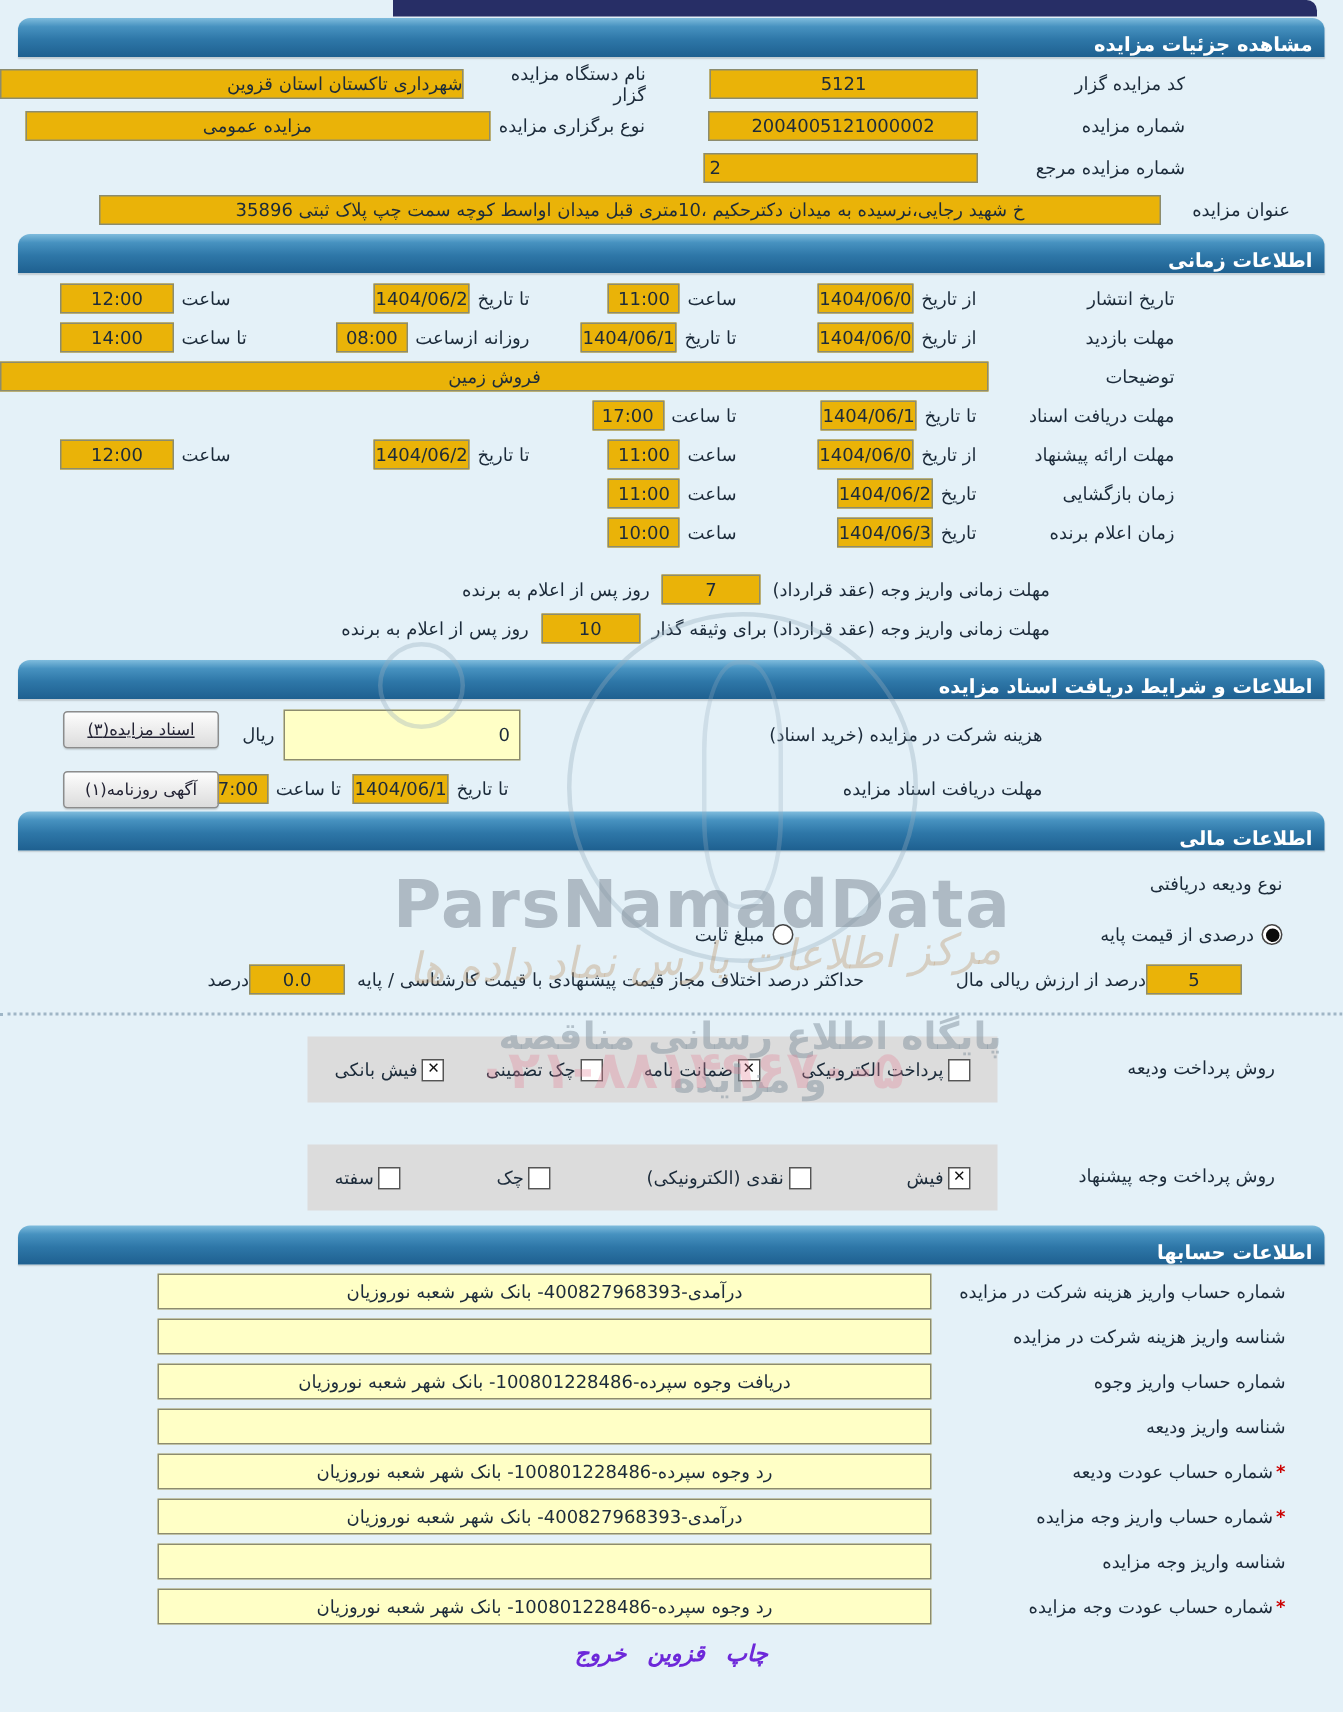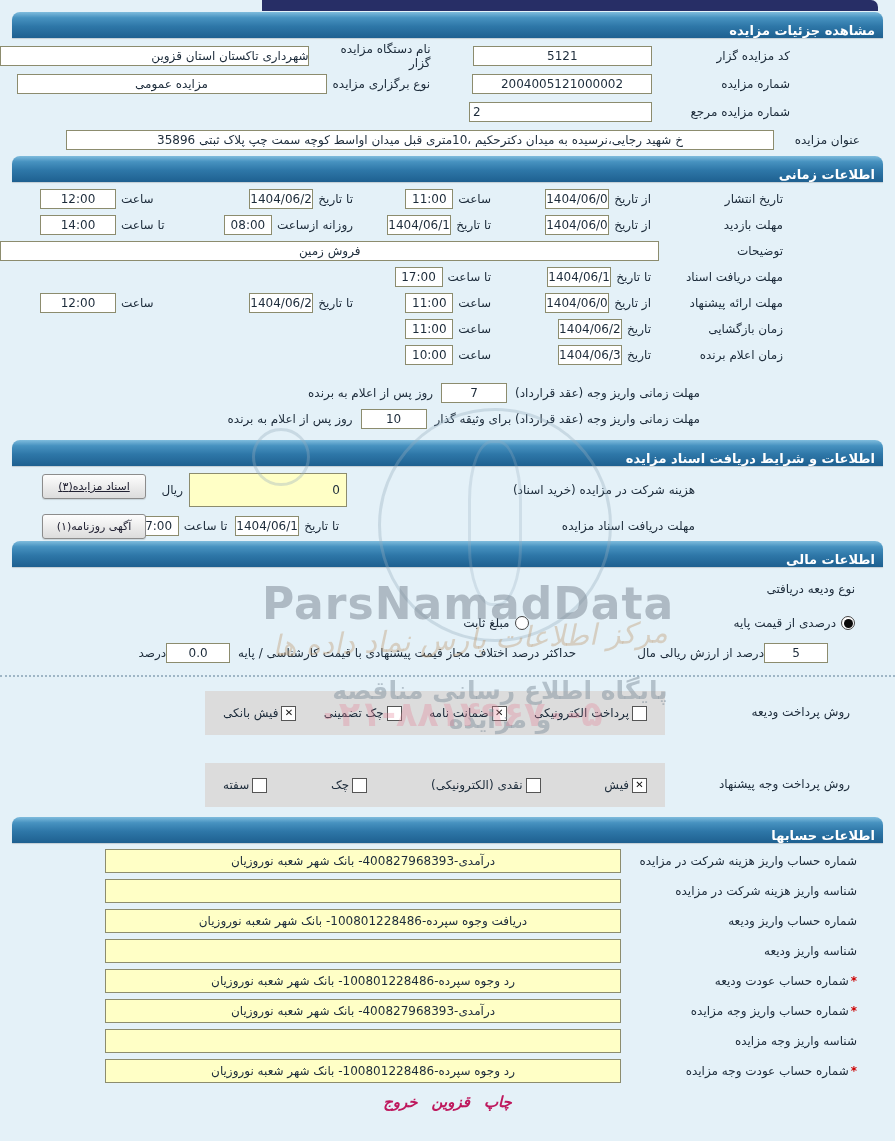--- a/index.html
+++ b/index.html
@@ -7,21 +7,21 @@
   .content{position:relative;z-index:1;padding-top:12px;}
   
   .topstrip{position:absolute;top:0;left:262px;width:616px;height:11px;background:#272E66;
     border-radius:0 0 0 0;border-top-right-radius:7px;z-index:3;}
   
   .secbar{height:26px;margin:0 12px;border-radius:8px 8px 0 0;
     background:linear-gradient(180deg,#7FBCDD 0%,#4792C0 22%,#2E77A8 55%,#1E6090 100%);
     color:#fff;font-weight:bold;font-size:13px;display:flex;align-items:flex-end;padding:0 8px;
     box-shadow:0 1px 1px rgba(0,0,0,.15);}
   
-  .ybox{display:inline-block;background:#ffffff;border:1px solid #8C8C6E;height:18px;line-height:18px;
+  .ybox{display:inline-block;background:#eab308;border:1px solid #8C8C6E;height:18px;line-height:18px;
     text-align:center;overflow:hidden;white-space:nowrap;vertical-align:middle;}
   .ybox.date{width:62px;direction:ltr;}
   .ybox.time{width:46px;direction:ltr;}
   .ybox.endbox{width:74px;}
   .ybox.wide{width:706px;}
   .ybox.gi{width:178px;direction:ltr;}
   .ybox.gi.leftval{text-align:left;padding-left:3px;}
   .ybox.org{width:308px;text-align:right;direction:rtl;}
   
   .grow{display:flex;align-items:center;height:24px;margin:0 0 4px;padding-right:105px;}
@@ -78,21 +78,21 @@
     flex:0 0 auto;cursor:pointer;}
   
   .notice{color:#2222B8;text-align:right;padding:8px 38px 2px 0;height:18px;}
   .arow{display:flex;align-items:center;height:24px;margin:6px 0;padding:0 38px 0 105px;}
   .arow .albl{min-width:228px;text-align:right;padding-left:8px;position:relative;white-space:nowrap;}
   .req{color:#CC0000;font-weight:bold;margin-left:2px;}
   .abox{flex:1;height:22px;line-height:22px;background:#FFFFC6;border:1px solid #8C8C6E;
     text-align:center;overflow:hidden;white-space:nowrap;}
   
   .footer{display:flex;justify-content:center;gap:14px;margin-top:10px;}
-  .footer a{color:#be185d;font-family:"DejaVu Serif",serif;font-style:italic;font-weight:bold;
+  .footer a{color:#6d28d9;font-family:"DejaVu Serif",serif;font-style:italic;font-weight:bold;
     font-size:15px;text-decoration:none;cursor:pointer;}
   
   .wm{position:absolute;inset:0;z-index:2;pointer-events:none;}
   .wm .circle1{position:absolute;left:378px;top:408px;width:228px;height:228px;border:3px solid rgba(150,172,190,.35);border-radius:50%;}
   .wm .circle2{position:absolute;left:252px;top:428px;width:52px;height:52px;border:3px solid rgba(150,172,190,.35);border-radius:50%;}
   .wm .pillar{position:absolute;left:468px;top:440px;width:48px;height:160px;border:3px solid rgba(150,172,190,.28);border-radius:24px/60px;}
   .wm .brand{position:absolute;left:262px;top:578px;font-size:44px;font-weight:bold;letter-spacing:1px;
     color:rgba(120,132,144,.5);font-family:"DejaVu Sans",sans-serif;}
   .wm .callig{position:absolute;left:235px;top:622px;width:470px;font-size:29px;font-style:italic;
     color:rgba(188,150,104,.38);text-align:center;transform:rotate(-2deg);}
@@ -354,21 +354,21 @@
     <div id="account-rows">
         <div class="arow">
           <span class="albl"><span>شماره حساب واریز هزینه شرکت در مزایده</span></span>
           <span class="abox">درآمدی-400827968393- بانک شهر شعبه نوروزیان</span>
         </div>
         <div class="arow">
           <span class="albl"><span>شناسه واریز هزینه شرکت در مزایده</span></span>
           <span class="abox"></span>
         </div>
         <div class="arow">
-          <span class="albl"><span>شماره حساب واریز ودیعه</span></span>
+          <span class="albl"><span>شماره حساب واریز وجوه</span></span>
           <span class="abox">دریافت وجوه سپرده-100801228486- بانک شهر شعبه نوروزیان</span>
         </div>
         <div class="arow">
           <span class="albl"><span>شناسه واریز ودیعه</span></span>
           <span class="abox"></span>
         </div>
         <div class="arow">
           <span class="albl"><span class="req">*</span><span>شماره حساب عودت ودیعه</span></span>
           <span class="abox">رد وجوه سپرده-100801228486- بانک شهر شعبه نوروزیان</span>
         </div>

